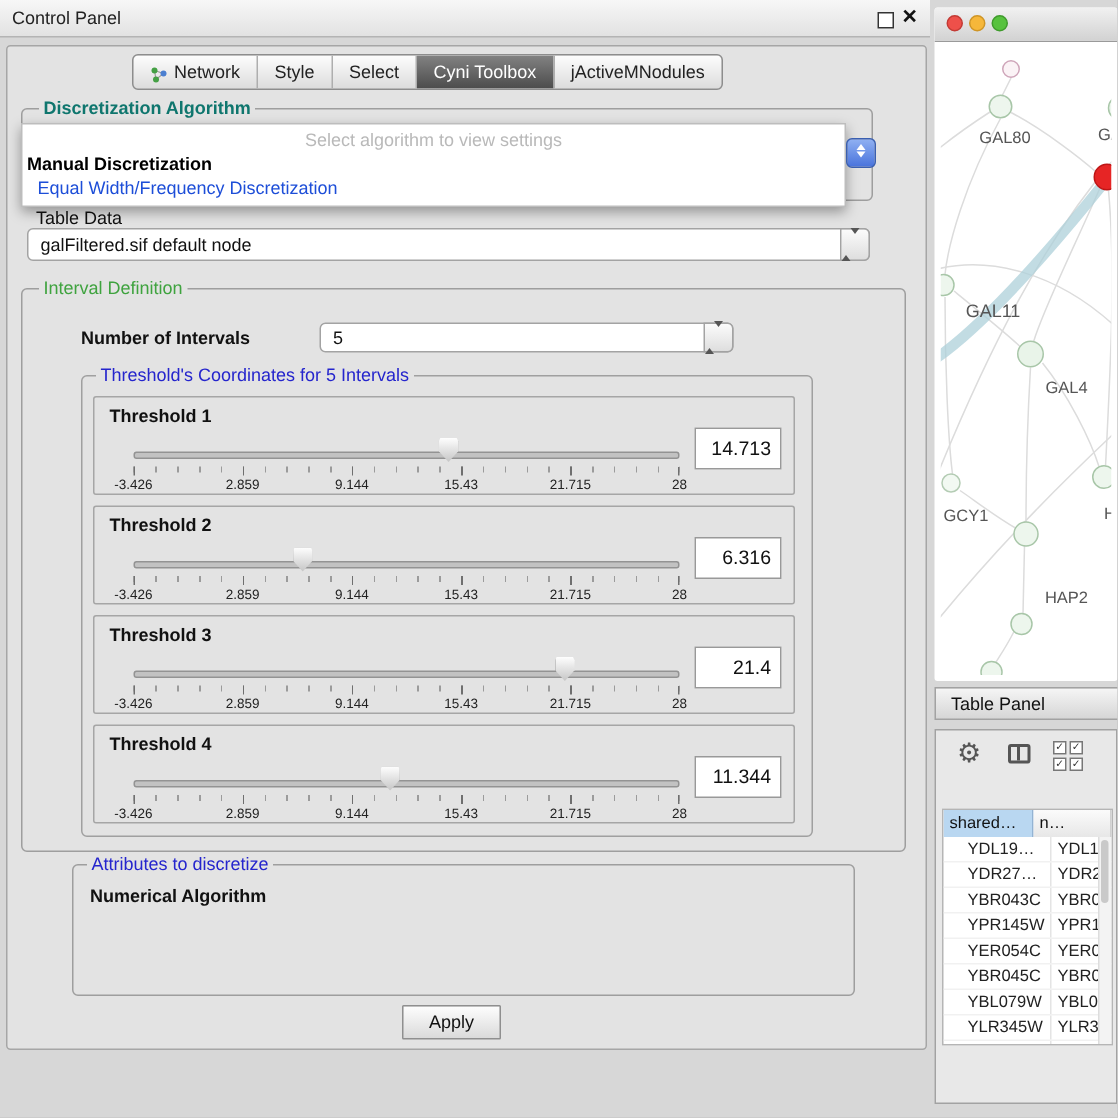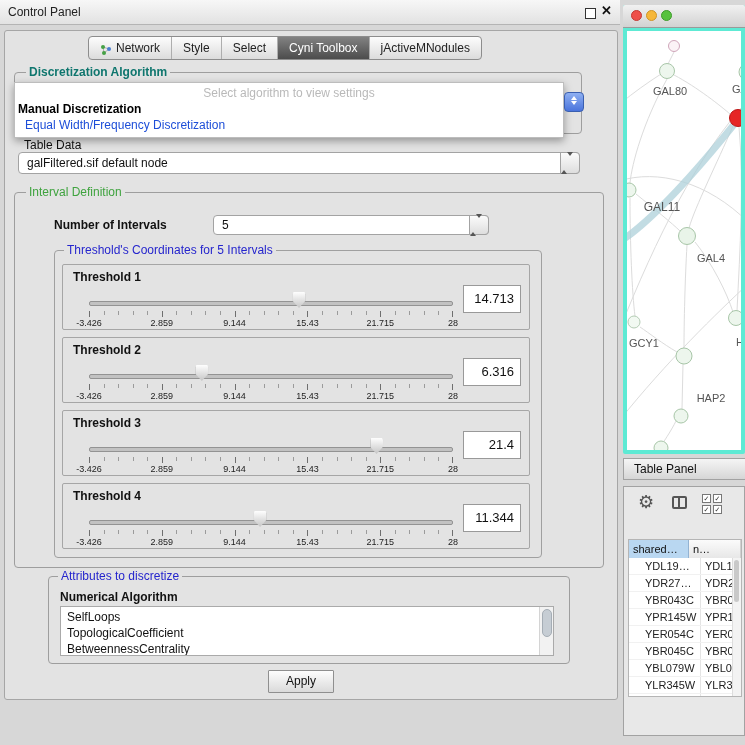--- a/index.html
+++ b/index.html
@@ -90,21 +90,21 @@
   #attr-list{left:60px;top:606px;width:494px;height:50px;background:#fff;border:1px solid #aaa;
     overflow:hidden;box-sizing:border-box;}
   .attr-item{height:16px;line-height:16px;font-size:12px;padding-left:6px;white-space:nowrap;}
   #attr-scroll{position:absolute;right:0;top:0;bottom:0;width:13px;background:#f2f2f2;border-left:1px solid #d4d4d4;}
   #attr-thumb{position:absolute;left:2px;top:2px;width:8px;height:26px;background:#c6cdd4;border:1px solid #a5adb5;border-radius:5px;}
 
   #apply-btn{left:268px;top:670px;width:64px;height:21px;border:1px solid #8f8f8f;border-radius:1px;
     background:linear-gradient(#fdfdfd,#dadada);font-size:12px;text-align:center;line-height:20px;}
 
   
-  #net-window{left:623px;top:5px;width:122px;height:449px;background:#5eead4;border-radius:2px;}
+  #net-window{left:623px;top:5px;width:122px;height:449px;background:#ffffff;border-radius:2px;}
   #net-titlebar{position:absolute;left:0;top:0;right:0;height:22px;border-radius:2px 2px 0 0;
     background:linear-gradient(#f1f1f1,#d2d2d2);border-bottom:1px solid #9a9a9a;}
   .light{position:absolute;top:5px;width:11px;height:11px;border-radius:50%;box-sizing:border-box;}
   #light-red{left:8px;background:#ee504a;border:1px solid #c33a34;}
   #light-yellow{left:23px;background:#f6b73a;border:1px solid #cf9526;}
   #light-green{left:38px;background:#57c23e;border:1px solid #3f9b2c;}
   #net-canvas{position:absolute;left:4px;top:26px;right:4px;bottom:4px;background:#fff;overflow:hidden;}
 
   #table-panel-header{left:623px;top:458px;width:138px;height:22px;box-sizing:border-box;
     background:linear-gradient(#f5f5f5,#d6d6d6);border:1px solid #a2a2a2;}
@@ -272,28 +272,20 @@
       <span class="sc" style="left:60%">15.43</span>
       <span class="sc" style="left:80%">21.715</span>
       <span class="sc" style="left:100%">28</span>
     </div>
     <div class="valbox">11.344</div>
   </div>
 
   <div class="abs group" id="attr-group"></div>
   <span class="abs gtitle blue" id="attr-title">Attributes to discretize</span>
   <span class="abs" id="attr-heading">Numerical Algorithm</span>
-  <div class="abs" id="attr-list">
-    <div class="attr-item" style="padding-top:2px">SelfLoops</div>
-    <div class="attr-item">TopologicalCoefficient</div>
-    <div class="attr-item">BetweennessCentrality</div>
-    <div id="attr-scroll">
-      <div id="attr-thumb"></div>
-    </div>
-  </div>
 
   <div class="abs" id="apply-btn">Apply</div>
 
 
   <div class="abs" id="net-window">
     <div id="net-titlebar">
       <span class="light" id="light-red"></span>
       <span class="light" id="light-yellow"></span>
       <span class="light" id="light-green"></span>
     </div>

